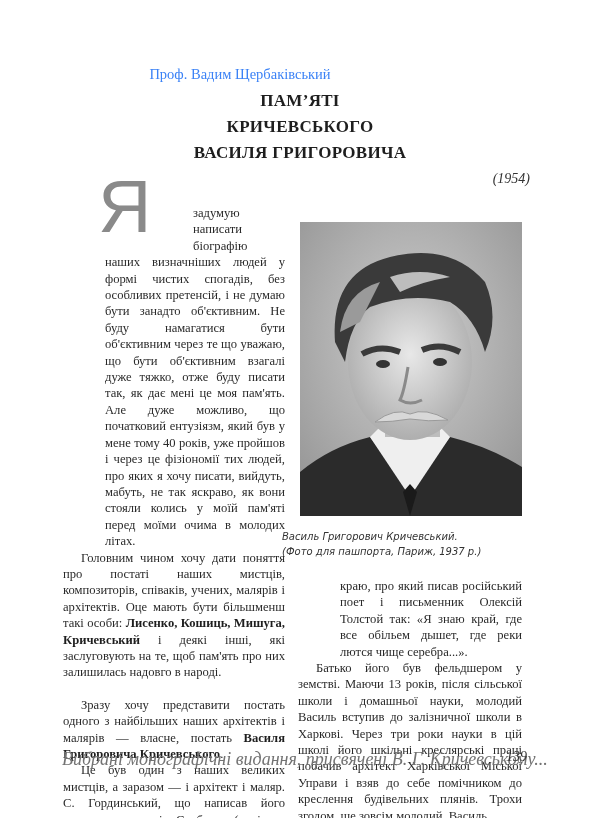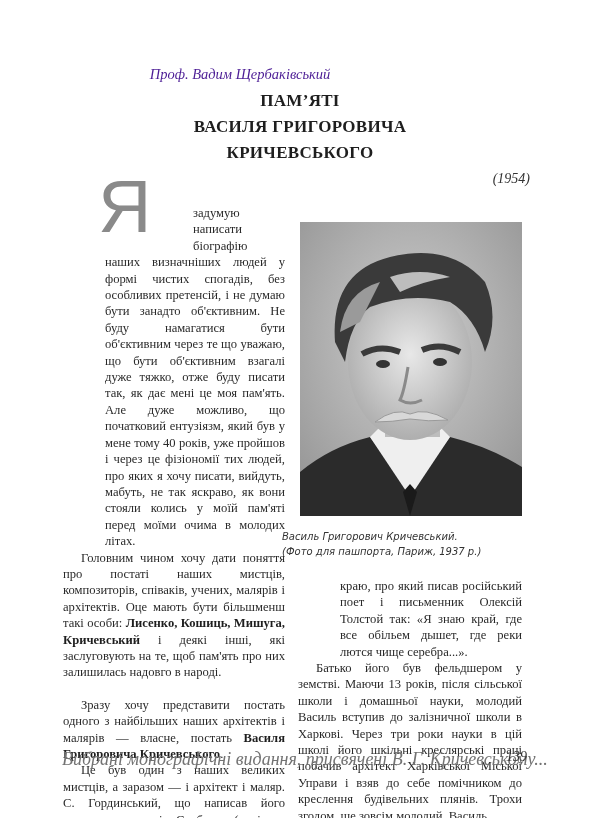--- a/index.html
+++ b/index.html
@@ -3,21 +3,21 @@
 <meta charset="utf-8">
 <style>
   html, body { margin: 0; padding: 0; background: #ffffff; }
   body {
     width: 600px; height: 818px; position: relative; overflow: hidden;
     font-family: "Liberation Serif", "DejaVu Serif", serif;
     color: #2a2a2a;
   }
   .author {
     position: absolute; top: 66px; left: 0; width: 480px; text-align: center;
-    font-style: italic; font-size: 14.5px; color: #4c1d95;
+    font-size: 14.5px; color: #3b82f6;
   }
   .title {
     position: absolute; top: 88px; left: 0; width: 600px; text-align: center;
     font-family: "Liberation Serif", serif; font-weight: bold;
     font-size: 17px; line-height: 26px; color: #1e1e1e; letter-spacing: 0.3px;
   }
   .title div { margin: 0; }
   .year {
     position: absolute; top: 171px; right: 70px;
     font-style: italic; font-size: 14px; color: #333;
@@ -59,22 +59,22 @@
     font-style: italic; font-size: 14px; color: #333;
   }
 </style>
 </head>
 <body>
 
 <div class="author">Проф. Вадим Щербаківський</div>
 
 <div class="title">
   <div>ПАМ’ЯТІ</div>
+  <div>КРИЧЕВСЬКОГО</div>
   <div>ВАСИЛЯ ГРИГОРОВИЧА</div>
-  <div>КРИЧЕВСЬКОГО</div>
 </div>
 
 <div class="year">(1954)</div>
 
 <div class="dropcap">Я</div>
 
 <div class="col col-left">
   <p class="noindent">
     <span class="first-line">задумую написати біографію</span>
     <span>наших визначніших людей у формі чистих спогадів, без особливих претенсій, і не думаю бути занадто об'єктивним. Не буду намагатися бути об'єктивним через те що уважаю, що бути об'єктивним взагалі дуже тяжко, отже буду писати так, як дає мені це моя пам'ять. Але дуже можливо, що початковий ентузіязм, який був у мене тому 40 років, уже пройшов і через це фізіономії тих людей, про яких я хочу писати, вийдуть, мабуть, не так яскраво, як вони стояли колись у моїй пам'яті перед моїми очима в молодих літах.</span>

